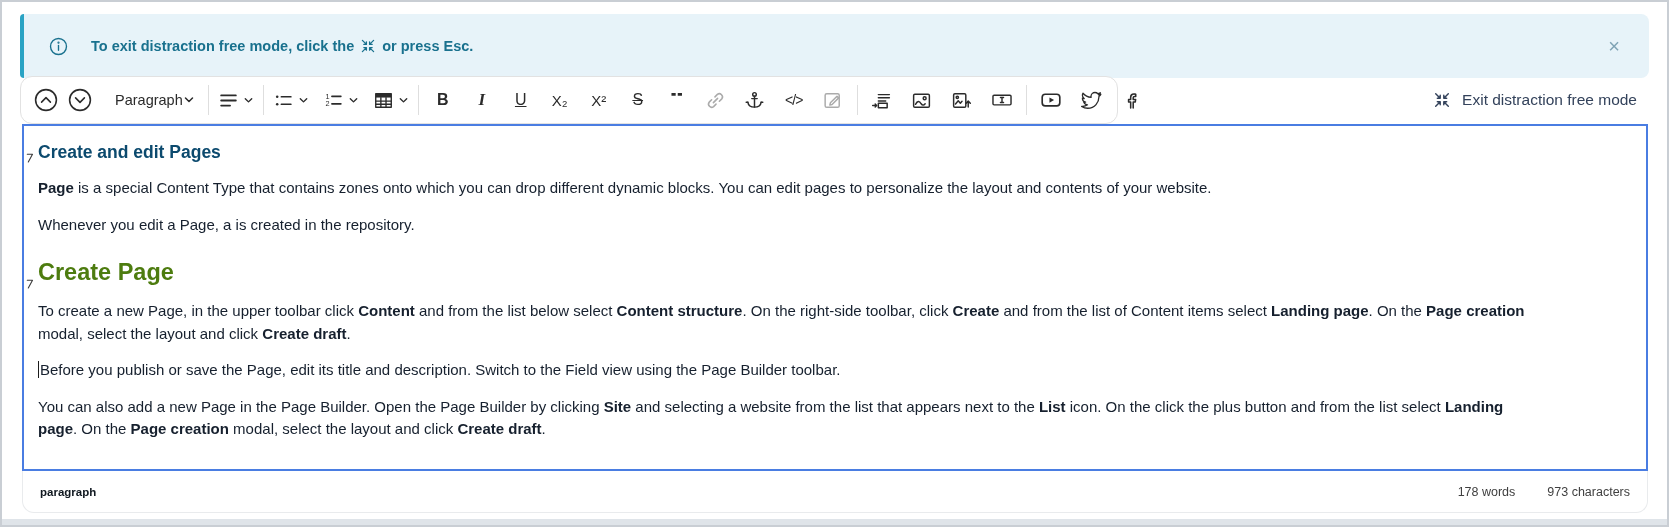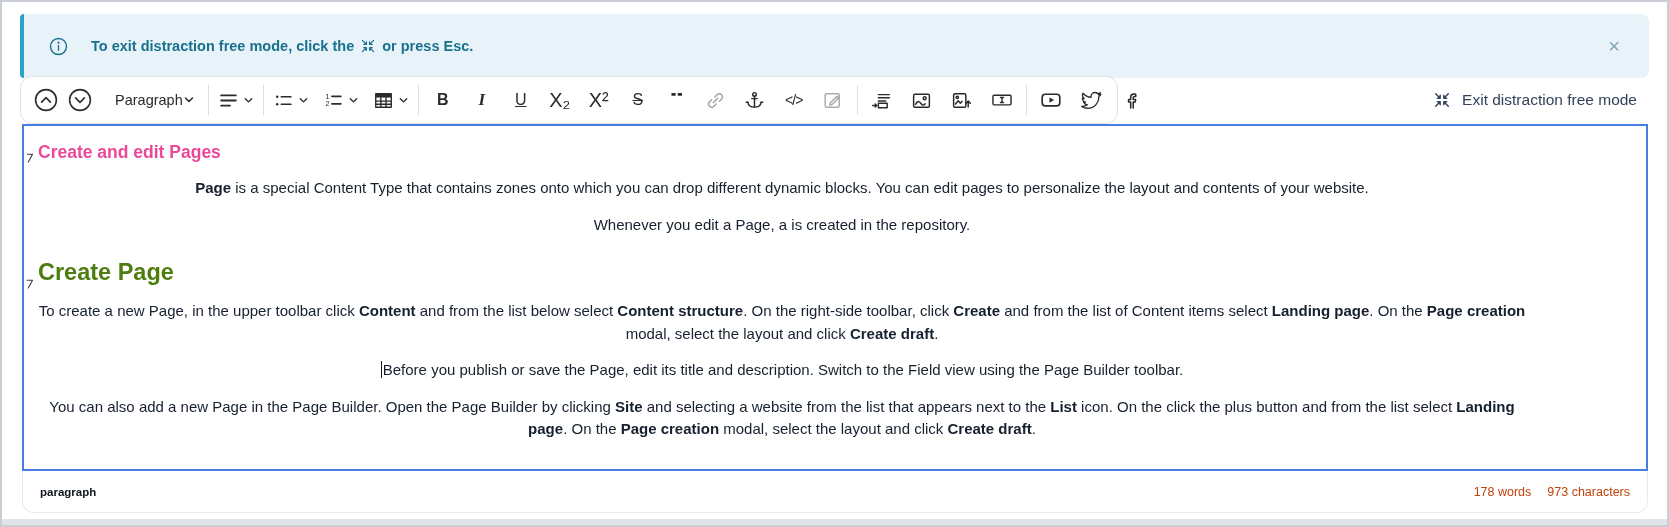--- a/index.html
+++ b/index.html
@@ -32,54 +32,54 @@
   }
   .tbtn{
     min-width:30px;height:32px;display:flex;align-items:center;justify-content:center;
     border-radius:4px;cursor:pointer;flex:0 0 auto;padding:0 2px;
   }
   .tsep{width:1px;height:30px;background:#dedede;margin:0 7px;flex:0 0 auto;}
   .tb-label{font-size:16px;font-weight:700;color:#2b2b2b;}
   .tb-italic{font-family:"Liberation Serif","DejaVu Serif",serif;font-style:italic;font-weight:600;font-size:17px;}
   .tb-under{text-decoration:underline;font-weight:400;}
   .tb-strike{text-decoration:line-through;font-weight:400;font-size:16px;}
-  .tb-sub,.tb-sup{font-weight:400;font-size:20px;}
+  .tb-sub,.tb-sup{font-weight:400;font-size:15px;}
   .tb-quote{font-size:30px;line-height:10px;height:14px;overflow:hidden;font-weight:700;}
   .tb-code{font-weight:400;font-size:14px;letter-spacing:-1px;}
   .dropdown{display:flex;align-items:center;width:152px;height:32px;padding:0 6px 0 10px;cursor:pointer;border-radius:4px;}
   .dropdown .dd-label{font-size:14.5px;color:#2b2b2b;flex:1;}
   svg.ic{stroke:#2b2b2b;fill:none;stroke-width:1.5;stroke-linecap:round;stroke-linejoin:round;display:block;}
   svg.ic.gray{stroke:#ababab;}
   svg.ic .fl{fill:#2b2b2b;stroke:none;}
   .chev{margin-left:4px;}
   
   .exit-btn{
     position:absolute;right:30px;top:74px;height:48px;display:flex;align-items:center;gap:11px;
     color:#33425b;font-size:15.5px;cursor:pointer;justify-content:space-between;
   }
   .exit-btn svg{stroke:#33425b;}
   
   .editor{
     position:absolute;left:20px;right:19px;top:122px;height:347px;box-sizing:border-box;
     border:2px solid #4a7de2;background:#fff;padding:0 120px 0 14px;overflow:hidden;cursor:text;
   }
-  .editor h3{position:relative;font-size:17.5px;line-height:24px;margin:14px 0 0;color:#ec4899;}
+  .editor h3{position:relative;font-size:17.5px;line-height:24px;margin:14px 0 0;color:#0c4a6e;}
   .editor h2{position:relative;font-size:23.5px;line-height:30px;margin:21px 0 0;color:#4d7c0f;}
-  .editor p{font-size:15px;line-height:22.5px;margin:13px 0 14px;color:#16202e;text-align:center;}
+  .editor p{font-size:15px;line-height:22.5px;margin:13px 0 14px;color:#16202e;}
   .hmark{position:absolute;left:-12px;top:5px;display:block;}
   .editor h2 .hmark{top:9px;}
   .caret{display:inline-block;width:0;border-left:1.5px solid #1c1c1c;height:17px;vertical-align:-3px;margin-right:1px;}
   
   .statusbar{
     position:absolute;left:20px;right:19px;top:469px;height:42px;box-sizing:border-box;
     background:#fff;border:1px solid #e9ebed;border-top:none;border-radius:0 0 12px 12px;
     display:flex;align-items:center;justify-content:space-between;padding:0 17px;
   }
   .statusbar .block{font-size:11.5px;font-weight:700;color:#101820;}
-  .statusbar .counts{display:flex;gap:16px;font-size:12.5px;color:#c2410c;}
+  .statusbar .counts{display:flex;gap:32px;font-size:12.5px;color:#404040;}
   .bottom-strip{position:absolute;left:0;right:0;bottom:0;height:6px;background:#dfe4e9;}
 </style>
 </head>
 <body>
 
 <div class="screen">
 
   <div class="banner">
     <span class="info-ic">
       <svg class="ic" width="21" height="21" viewBox="0 0 20 20" style="stroke:#19718e;stroke-width:1.3;">

